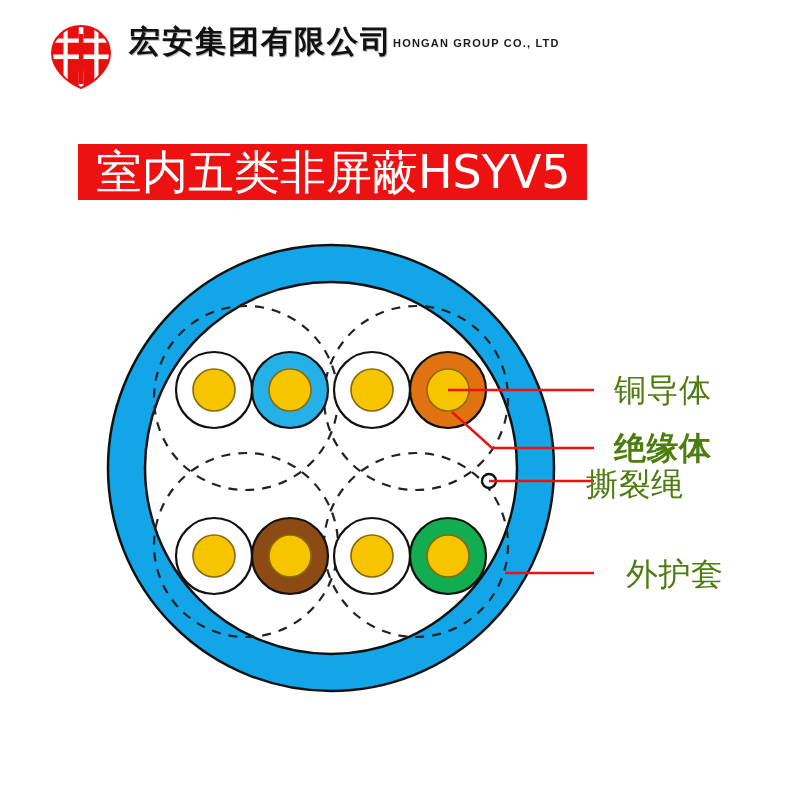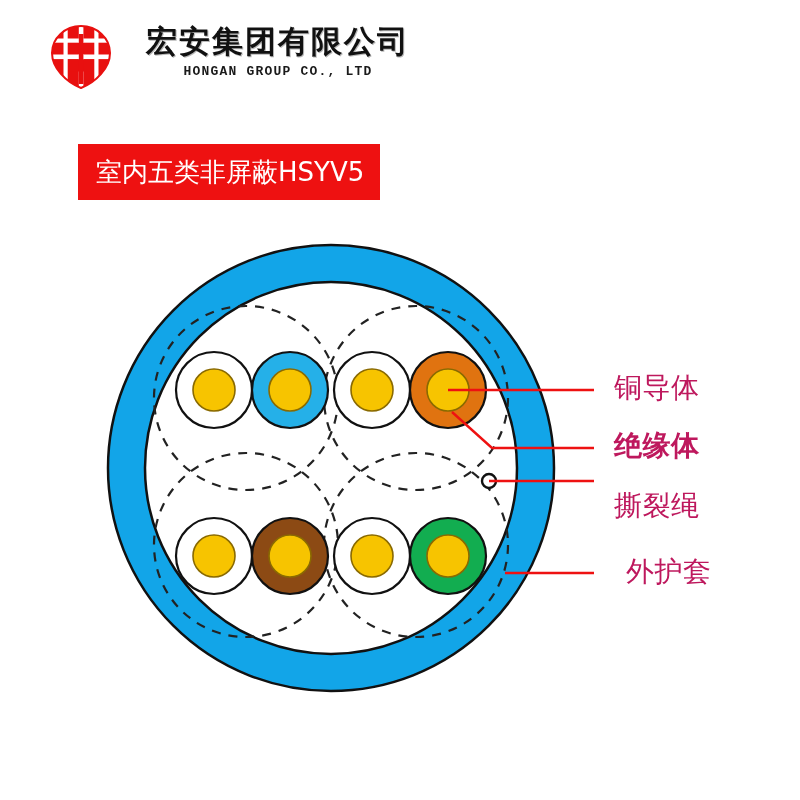--- a/index.html
+++ b/index.html
@@ -26,81 +26,81 @@
     display: flex;
     align-items: flex-start;
   }
   #brand-logo {
     width: 66px;
     height: 66px;
     flex: 0 0 66px;
     margin-top: 2px;
   }
   #brand-text {
-    margin-left: 32px;
+    margin-left: 15px;
     display: flex;
-    flex-direction: column;
+    flex-direction: row;
     align-items: center;
   }
   #brand-cn {
     font-family: "DejaVu Sans", "Liberation Sans", sans-serif;
     font-size: 31px;
     font-weight: bold;
     color: #111111;
     letter-spacing: 2px;
     line-height: 1.25;
     white-space: nowrap;
     text-shadow: 1px 1px 0 #b9b9b9;
   }
   #brand-en {
-    font-family: Liberation Mono, monospace;
-    font-size: 13px;
+    font-family: Liberation Sans, sans-serif;
+    font-size: 11px;
     font-weight: bold;
     color: #1a1a1a;
     letter-spacing: 1.2px;
     margin-top: 3px;
     white-space: nowrap;
   }
 
   
   #title-banner {
     position: absolute;
     left: 78px;
     top: 144px;
     height: 56px;
     padding: 0 16px 0 18px;
     background: #ee1111;
     display: flex;
     align-items: center;
   }
   #title-banner-text {
     font-family: "DejaVu Sans", "Liberation Sans", sans-serif;
-    font-size: 26px;
+    font-size: 46px;
     font-weight: 500;
     color: #ffffff;
     letter-spacing: 0px;
     white-space: nowrap;
     line-height: 1;
   }
 
   
   #diagram {
     position: absolute;
     left: 0;
     top: 0;
     width: 800px;
     height: 800px;
   }
 
   
   .callout-label {
     position: absolute;
     font-family: "DejaVu Sans", "Liberation Sans", sans-serif;
-    font-size: 28px;
-    color: #be185d;
+    font-size: 32px;
+    color: #4d7c0f;
     white-space: nowrap;
     line-height: 1;
     letter-spacing: 0.5px;
   }
 </style>
 </head>
 <body>
 
 <div id="brand">
   <span id="brand-logo">
@@ -165,14 +165,14 @@
       <circle cx="489" cy="481" r="7" fill="#ffffff" stroke="#111111" stroke-width="2.4"></circle>
       <path d="M448,390 L594,390" fill="none" stroke="#ee1111" stroke-width="2.4"></path>
       <path d="M452,412 L492,448 L594,448" fill="none" stroke="#ee1111" stroke-width="2.4"></path>
       <path d="M489,481 L594,481" fill="none" stroke="#ee1111" stroke-width="2.4"></path>
       <path d="M505,573 L594,573" fill="none" stroke="#ee1111" stroke-width="2.4"></path>
     </g>
 </svg>
 
 <span class="callout-label" style="left:614px; top:374px;">铜导体</span>
 <span class="callout-label" style="left:614px; top:432px;font-weight:bold;">绝缘体</span>
-<span class="callout-label" style="left:614px; top:468px;margin-top:24px;">撕裂绳</span>
+<span class="callout-label" style="left:586px; top:468px;">撕裂绳</span>
 <span class="callout-label" style="left:626px; top:558px;">外护套</span>
 
 </body></html>

